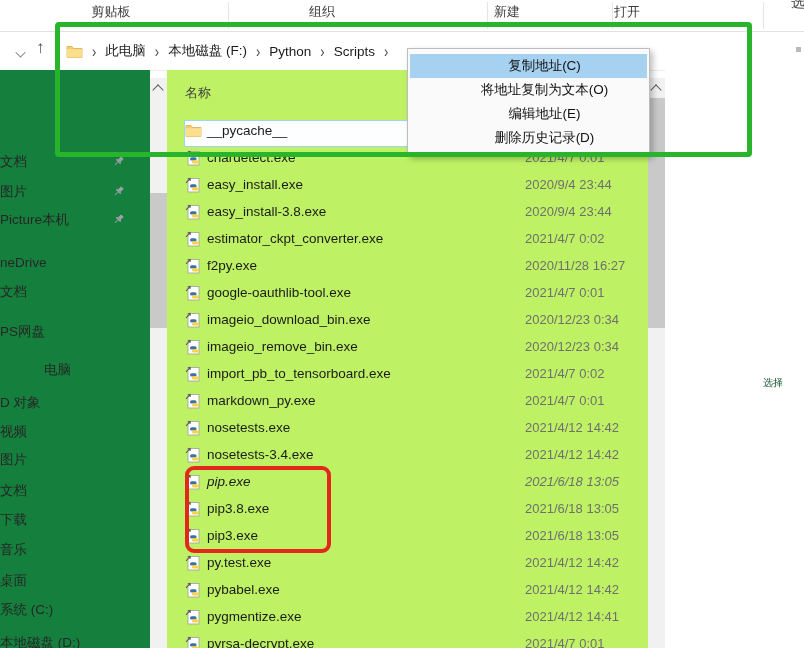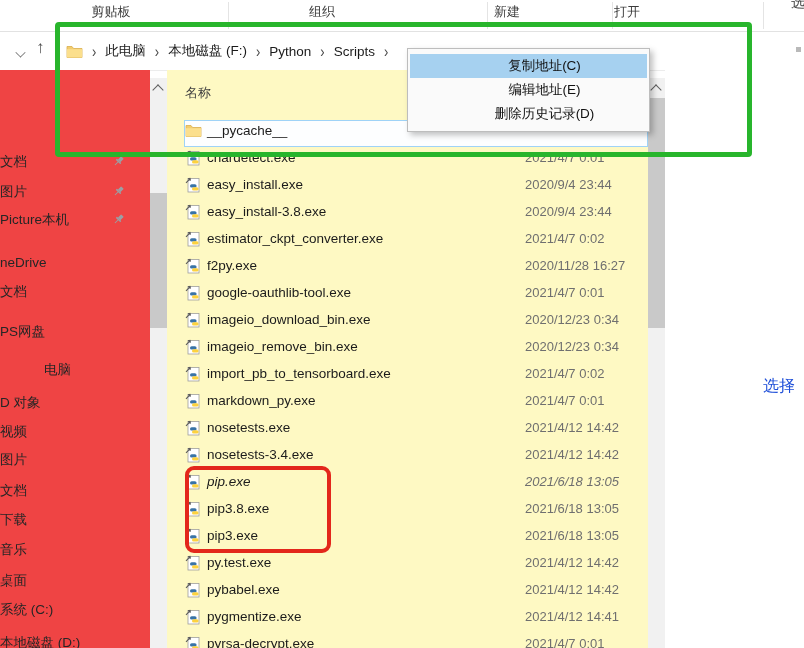--- a/index.html
+++ b/index.html
@@ -19,42 +19,42 @@
   .nav-ico{position:absolute;color:#5c5c5c;}
   .chev-down{left:16px;top:16px;width:8px;height:8px;border-right:1.6px solid #6a6a6a;
              border-bottom:1.6px solid #6a6a6a;transform:rotate(45deg) scale(.8);}
   .up-arrow{left:36px;top:6px;font-size:17px;color:#4c4c4c;}
   .crumbs{position:absolute;left:66px;top:0;height:38px;display:flex;align-items:center;gap:9px;font-size:13.5px;}
   .crumb{color:#1b1b1b;white-space:nowrap;}
   .crumb-sep{color:#4a4a4a;font-size:13px;transform:scaleY(1.2);}
   .addr-dot{position:absolute;left:796px;top:15px;width:5px;height:5px;background:#b9b9b9;}
 
   
-  .sidebar{position:absolute;left:0;top:70px;width:150px;height:578px;background:#ef4444;overflow:hidden;}
+  .sidebar{position:absolute;left:0;top:70px;width:150px;height:578px;background:#15803d;overflow:hidden;}
   .side-item{position:absolute;left:0;width:150px;height:26px;display:flex;align-items:center;}
   .side-label{font-size:13.5px;color:#262626;white-space:nowrap;margin-left:0px;}
   .pin{position:absolute;left:112px;top:6px;}
 
   .vscroll{position:absolute;width:17px;background:#f1f1f1;}
   .vscroll .arrow{position:absolute;left:4px;top:8px;width:7px;height:7px;
       border-left:1.6px solid #5f5f5f;border-top:1.6px solid #5f5f5f;transform:rotate(45deg);}
   .vscroll .thumb{position:absolute;left:0;width:17px;background:#c9c9c9;}
 
   
-  .filelist{position:absolute;left:167px;top:70px;width:481px;height:578px;overflow:hidden;background:#fef9c3;}
+  .filelist{position:absolute;left:167px;top:70px;width:481px;height:578px;overflow:hidden;background:#bef264;}
   .col-header{position:absolute;left:18px;top:14px;font-size:13px;color:#3f3f3f;}
   .sel-box{position:absolute;left:17px;top:50px;width:462px;height:25px;border:1px solid #9fd3f7;background:#fdfeff;}
   .file-row{position:absolute;left:0;width:481px;height:27px;}
   .file-ico{position:absolute;left:18px;top:5px;}
   .file-name{position:absolute;left:40px;top:5px;font-size:13.5px;color:#1b1b1b;white-space:nowrap;}
   .file-date{position:absolute;left:358px;top:5px;font-size:13px;color:#6f6f6f;white-space:nowrap;}
 
   
   .preview{position:absolute;left:665px;top:70px;width:139px;height:578px;background:#fff;}
-  .preview-hint{position:absolute;left:98px;top:306px;font-size:16px;color:#1d4ed8;white-space:nowrap;}
+  .preview-hint{position:absolute;left:98px;top:306px;font-size:10px;color:#14532d;white-space:nowrap;}
 
   
   .ctx-menu{position:absolute;left:407px;top:48px;width:237px;background:#fafafa;
             border:1px solid #bdbdbd;box-shadow:3px 3px 6px rgba(0,0,0,.25);padding:5px 2px;z-index:55;text-align:center;}
   .ctx-item{height:24px;line-height:24px;padding-left:32px;font-size:13.5px;color:#111;white-space:nowrap;}
   .ctx-item.hl{background:#a6d1f0;}
 
   
   .anno{position:absolute;z-index:60;box-sizing:border-box;background:transparent;}
   #green-box{left:55px;top:22px;width:697px;height:135px;border:5px solid #28b52c;border-radius:4px;}
@@ -385,19 +385,20 @@
     <div class="arrow"></div>
     <div class="thumb" style="top:20px;height:230px;"></div>
   </div>
 
   <div class="preview">
     <div class="preview-hint">选择</div>
   </div>
 
   <div class="ctx-menu" id="ctx-menu">
       <div class="ctx-item hl" style="background: rgb(166, 209, 240);">复制地址(C)</div>
+      <div class="ctx-item">将地址复制为文本(O)</div>
       <div class="ctx-item">编辑地址(E)</div>
       <div class="ctx-item">删除历史记录(D)</div>
     </div>
 
   <div class="anno" id="green-box" style="border-color: rgb(40, 181, 44);"></div>
   <div class="anno" id="red-box" style="border-color: rgb(227, 39, 27);"></div>
 </div>
 
 </body></html>

